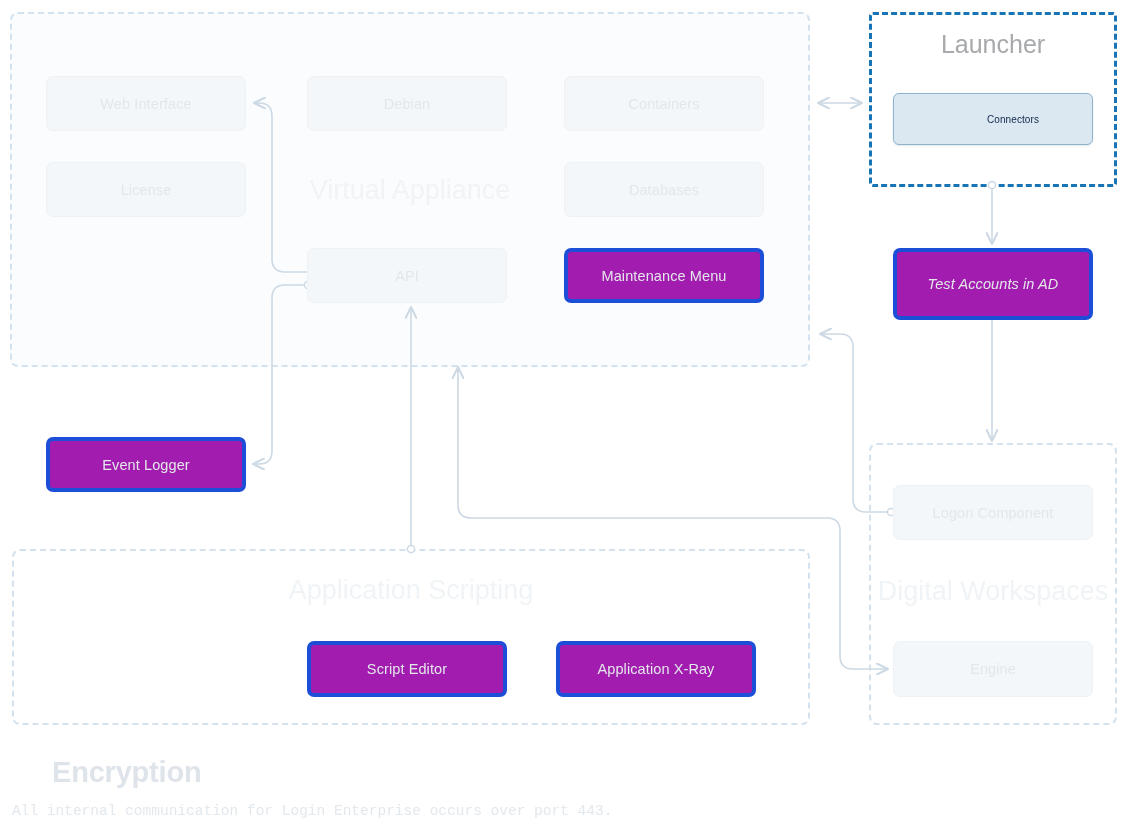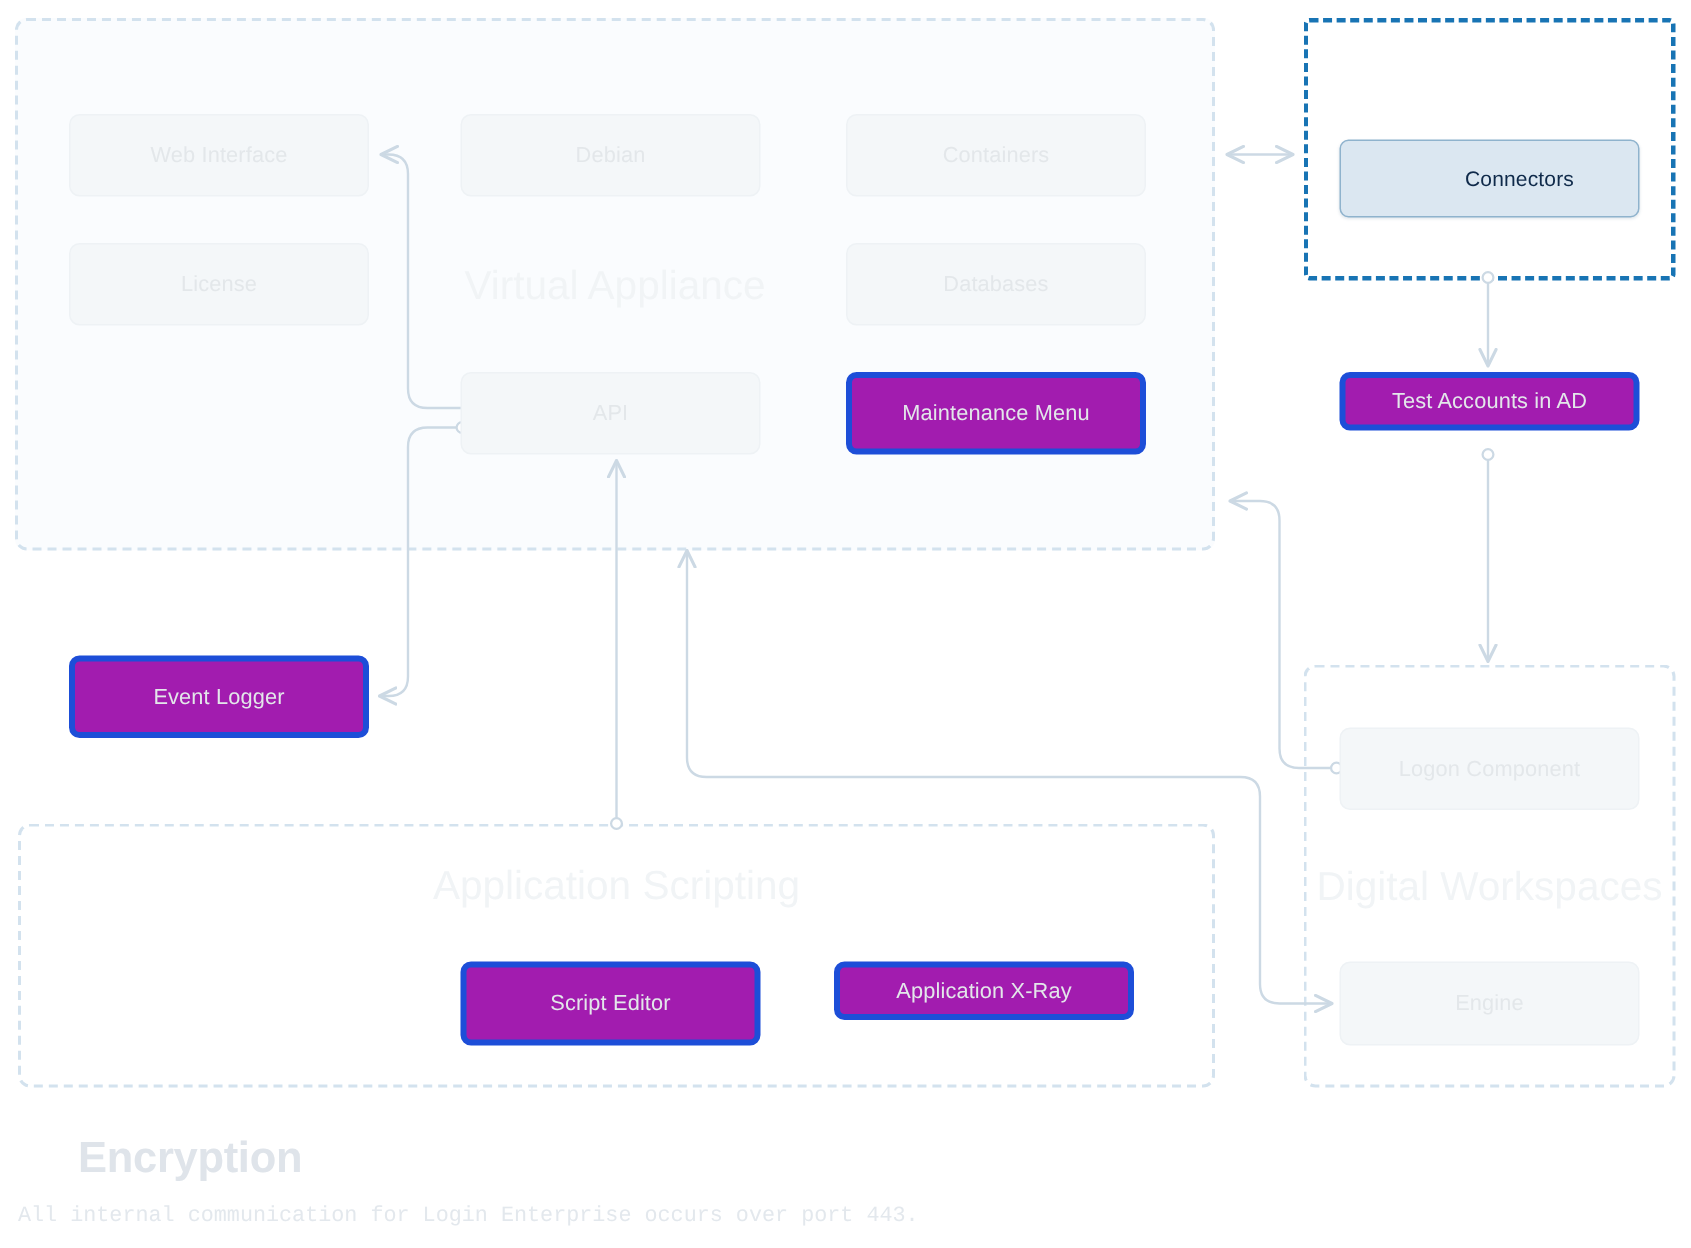--- a/index.html
+++ b/index.html
@@ -43,21 +43,21 @@
   .box{
     position:absolute;box-sizing:border-box;
     display:flex;align-items:center;justify-content:center;
     border-radius:7px;font-size:14.5px;font-weight:400;
     letter-spacing:.1px;white-space:nowrap;
   }
   .box.tint{background:#f4f7f9;border:1px solid #eef2f5;color:#e3e7ea;}
   .box.plain{background:#a21caf;border:4px solid #1d4ed8;color:#e3e7ea;}
   .box.accent{
     background:#dbe7f1;border:1px solid #8fb3cd;border-radius:6px;
-    color:#0f2a4a;font-size:14px;
+    color:#0f2a4a;font-size:10px;
     box-shadow:0 1px 2px rgba(90,120,150,.18);
     padding-left:40px;
   }
 
   
   .footer{position:absolute;left:12px;}
   .footer-h{top:756px;font-size:29px;font-weight:bold;color:#dfe4ea;letter-spacing:-.2px;margin-left:40px;}
   .footer-p{top:803px;font-size:14.5px;color:#e3e8ed;font-family:Liberation Mono, monospace;}
 
   svg.links{position:absolute;left:0;top:0;width:1127px;height:832px;overflow:visible;pointer-events:none;}
@@ -118,20 +118,21 @@
     </g>
 
     <g>
       <path d="M 458,367 L 458,505 Q 458,518 471,518 L 827,518 Q 840,518 840,531
                L 840,656 Q 840,669 853,669 L 888,669" marker-end="url(#ah)"></path>
       <path d="M 458,372 L 458,367" marker-end="url(#ah)"></path>
     </g>
   </svg>
 
   <div class="panel-title t-va">Virtual Appliance</div>
+  <div class="panel-title t-launcher">Launcher</div>
   <div class="panel-title t-scripting">Application Scripting</div>
   <div class="panel-title t-dw">Digital Workspaces</div>
 
   <div class="box tint" style="left:46px;top:76px;width:200px;height:55px;">Web Interface</div>
 
   <div class="box tint" style="left:46px;top:162px;width:200px;height:55px;">License</div>
 
   <div class="box tint" style="left:307px;top:76px;width:200px;height:55px;">Debian</div>
 
   <div class="box tint" style="left:307px;top:248px;width:200px;height:55px;">API</div>
@@ -139,26 +140,26 @@
   <div class="box tint" style="left:564px;top:76px;width:200px;height:55px;">Containers</div>
 
   <div class="box tint" style="left:564px;top:162px;width:200px;height:55px;">Databases</div>
 
   <div class="box plain" style="left:564px;top:248px;width:200px;height:55px;">Maintenance Menu</div>
 
   <div class="box accent" style="left:893px;top:93px;width:200px;height:52px;">Connectors</div>
 
   <div class="box plain" style="left:46px;top:437px;width:200px;height:55px;">Event Logger</div>
 
-  <div class="box plain" style="left:893px;top:248px;width:200px;height:39px;">Test Accounts in AD</div>
+  <div class="box plain" style="left:893px;top:248px;width:200px;height:72px;font-style:italic;">Test Accounts in AD</div>
 
 
   <div class="box plain" style="left:307px;top:641px;width:200px;height:56px;text-align:right;">Script Editor</div>
 
-  <div class="box plain" style="left:556px;top:641px;width:200px;height:39px;">Application X-Ray</div>
+  <div class="box plain" style="left:556px;top:641px;width:200px;height:56px;">Application X-Ray</div>
 
   <div class="box tint" style="left:893px;top:485px;width:200px;height:55px;">Logon Component</div>
 
   <div class="box tint" style="left:893px;top:641px;width:200px;height:56px;">Engine</div>
 
   <div class="footer footer-h">Encryption</div>
   <div class="footer footer-p">All internal communication for Login Enterprise occurs over port 443.</div>
 
 </div>
 

